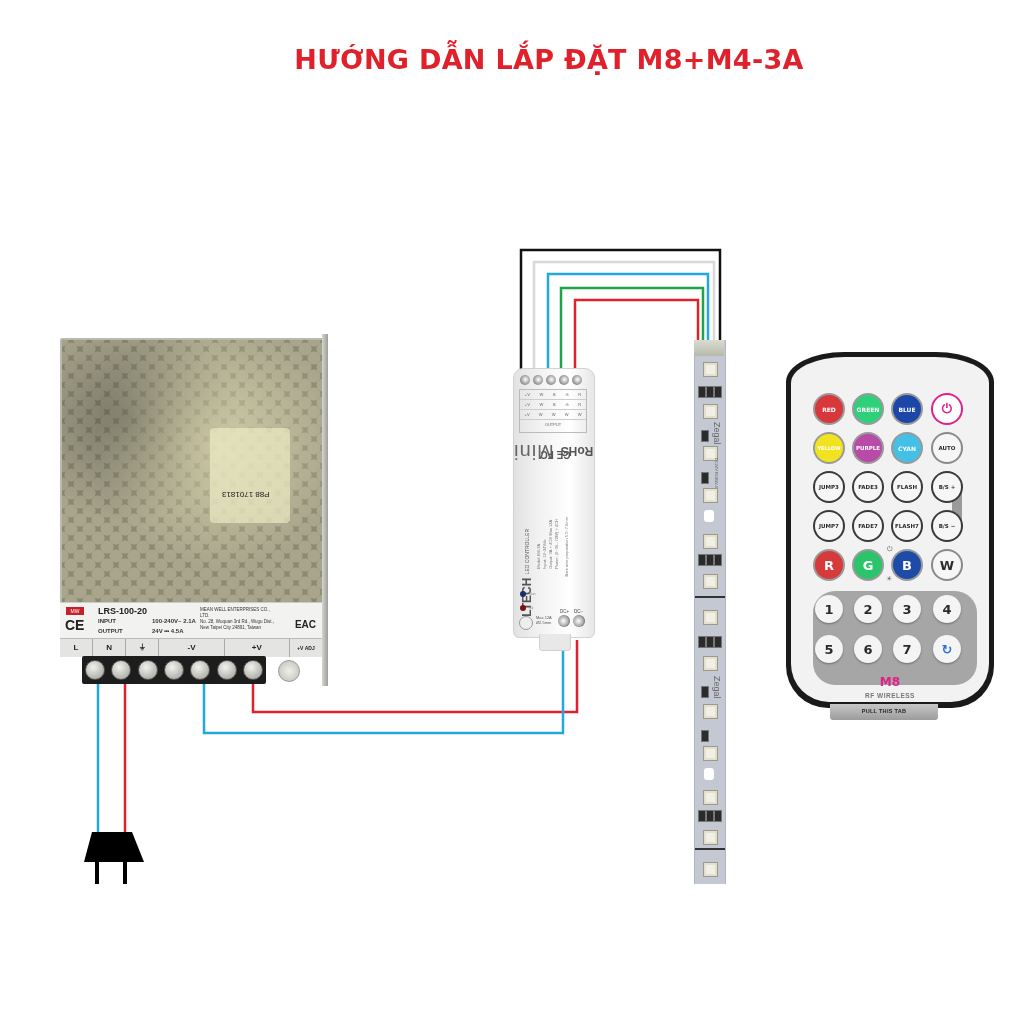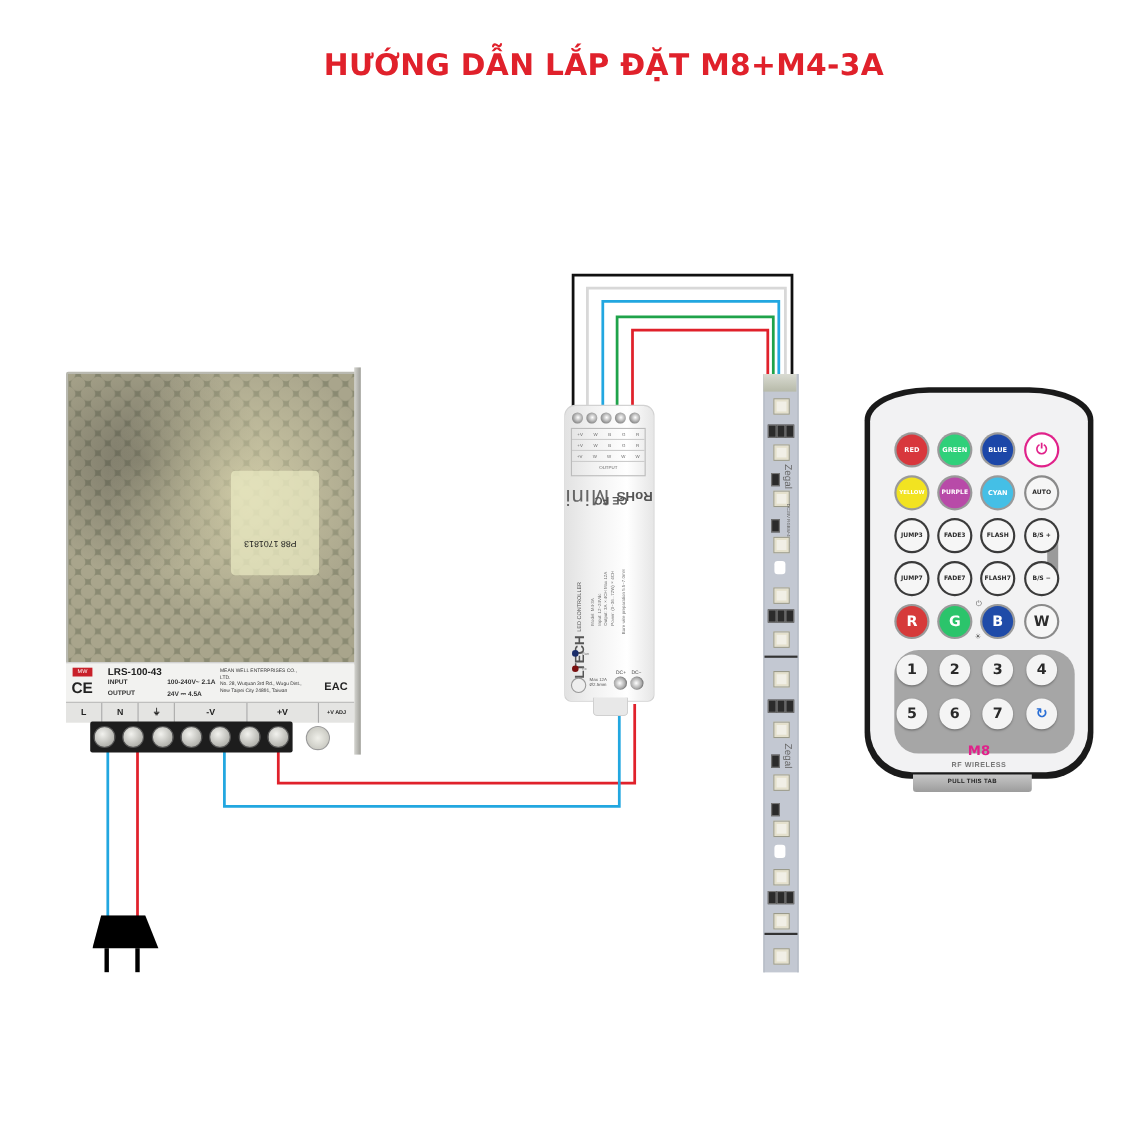--- a/index.html
+++ b/index.html
@@ -110,21 +110,21 @@
 <div class="psu">
   <div class="psu-body">
     <div class="psu-mesh"></div>
     <div class="psu-xfmr"></div>
     <div class="psu-part" style="left:160px;top:150px;">P88 1701813</div>
   </div>
   <div class="psu-edge"></div>
   <div class="psu-label">
     <div class="psu-mw">MW</div>
     <div class="psu-ce">CE</div>
-    <div class="psu-model">LRS-100-43</div>
+    <div class="psu-model">LRS-100-20</div>
     <div class="psu-in">INPUT</div>
     <div class="psu-inval">100-240V~  2.1A</div>
     <div class="psu-out">OUTPUT</div>
     <div class="psu-outval">24V ⎓ 4.5A</div>
     <div class="psu-mfr">
       <div>MEAN WELL ENTERPRISES CO., LTD.</div>
       <div>No. 28, Wuquan 3rd Rd., Wugu Dist., New Taipei City 24891, Taiwan</div>
     </div>
     <div class="psu-eac">EAC</div>
   </div>

